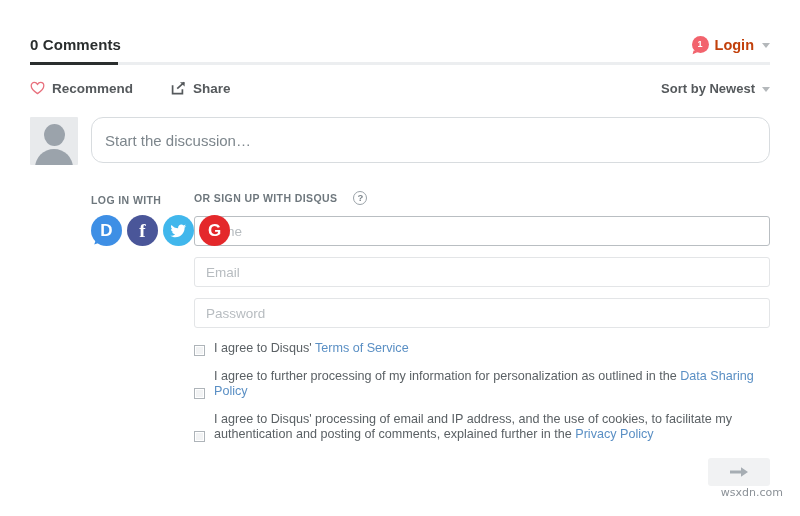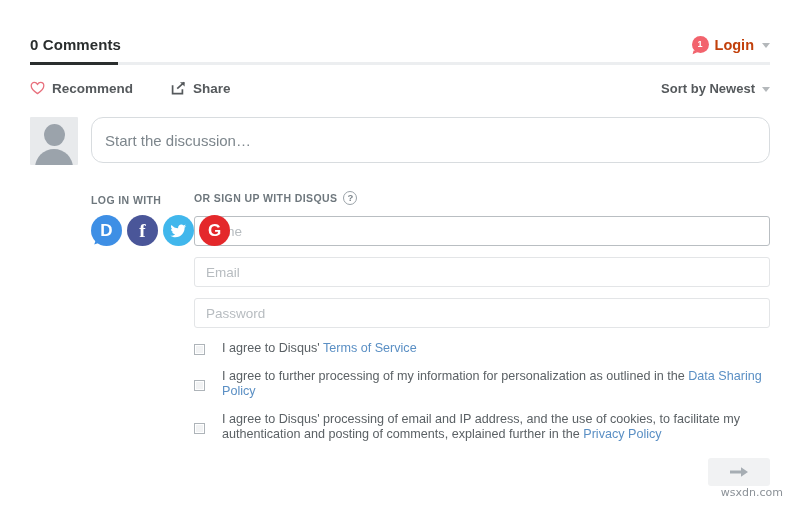--- a/index.html
+++ b/index.html
@@ -244,21 +244,21 @@
   .social-icon span { position: relative; z-index: 2; font-size: 17px; }
   .social-icon.facebook span { font-size: 19px; font-family: "Liberation Serif", serif; }
 
   .signup-col {
     flex: 1 1 auto;
     padding-left: 3px;
   }
   .signup-head {
     display: flex;
     align-items: center;
-    gap: 6px;
+    gap: 16px;
   }
   .help-icon {
     width: 14px;
     height: 14px;
     border-radius: 50%;
     border: 1.4px solid #9aa2a8;
     color: #7b848a;
     font-size: 9.5px;
     font-weight: bold;
     display: flex;
@@ -283,23 +283,23 @@
     cursor: text;
   }
   .field.focused { border-color: #b9bec2; }
   .field-placeholder {
     font-size: 13.5px;
     color: #b7bcc0;
   }
 
   .consent {
     display: flex;
-    align-items: center;
+    align-items: flex-end;
     margin-top: 13px;
-    gap: 17px;
+    gap: 9px;
   }
   .checkbox {
     width: 11px;
     height: 11px;
     border: 1px solid #aeb4b9;
     background: #f2f3f4;
     box-shadow: inset 0 0 0 1px #ffffff;
     flex: 0 0 auto;
     margin-top: 2px;
     cursor: pointer;

